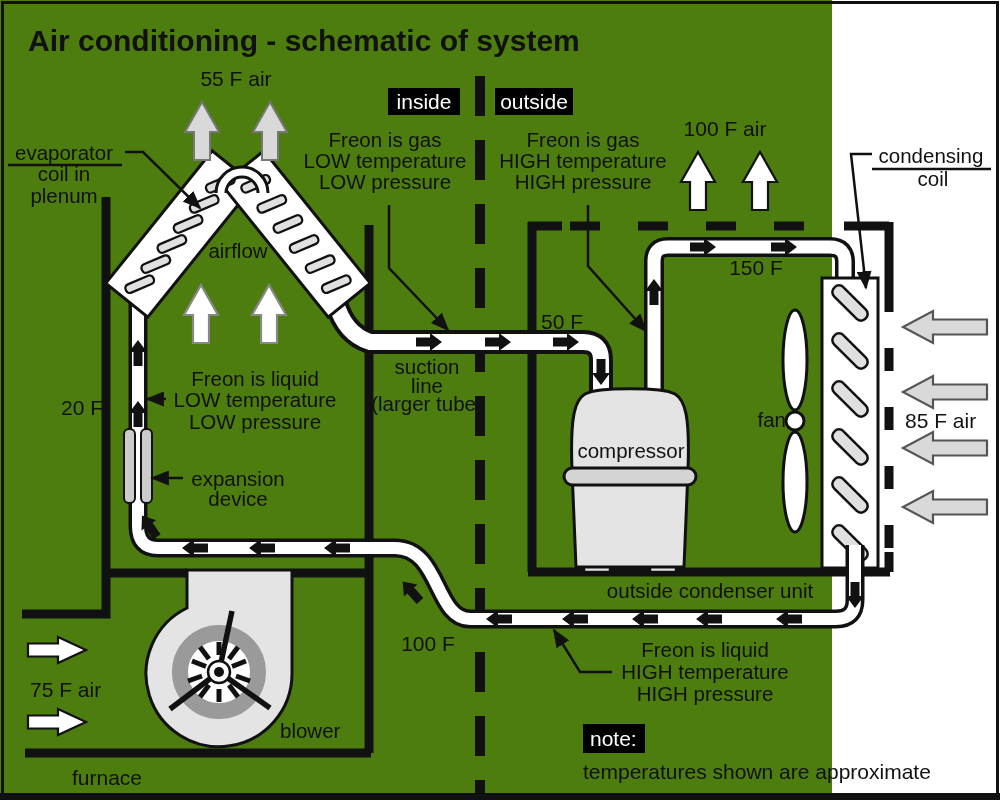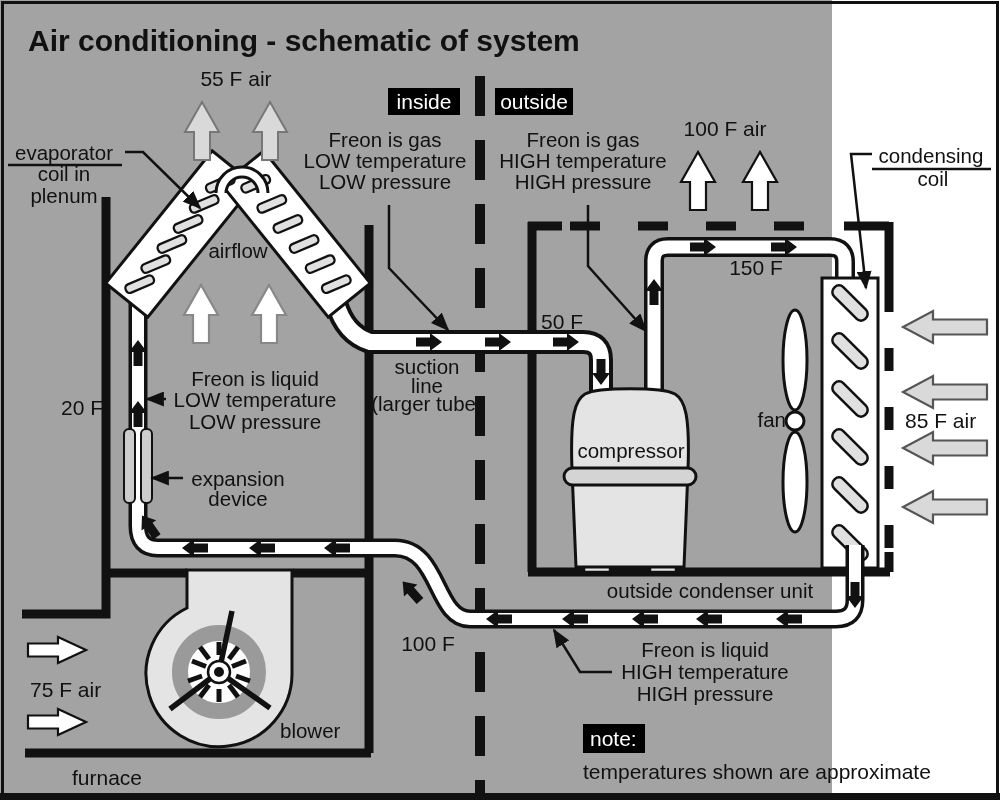--- a/index.html
+++ b/index.html
@@ -1,16 +1,16 @@
 <!DOCTYPE html>
 <html><head>
 <meta charset="utf-8">
 <style>
   html,body{margin:0;padding:0;background:#fff;}
-  .stage{width:832px;height:800px;position:relative;background:#a3a3a3;}
+  .stage{width:832px;height:800px;position:relative;background:#4d7c0f;}
   svg{display:block;font-family:"Liberation Sans", sans-serif;}
   text{fill:#111;}
   .t20{font-size:20.5px;}
   .t21{font-size:21px;}
   .title{font-size:30px;font-weight:bold;}
   .wtxt{fill:#ffffff;font-size:21px;}
   .mid{text-anchor:middle;}
   .end{text-anchor:end;}
   .wall{stroke:#111;stroke-width:9;fill:none;}
   .leader{stroke:#111;stroke-width:2.5;fill:none;}

